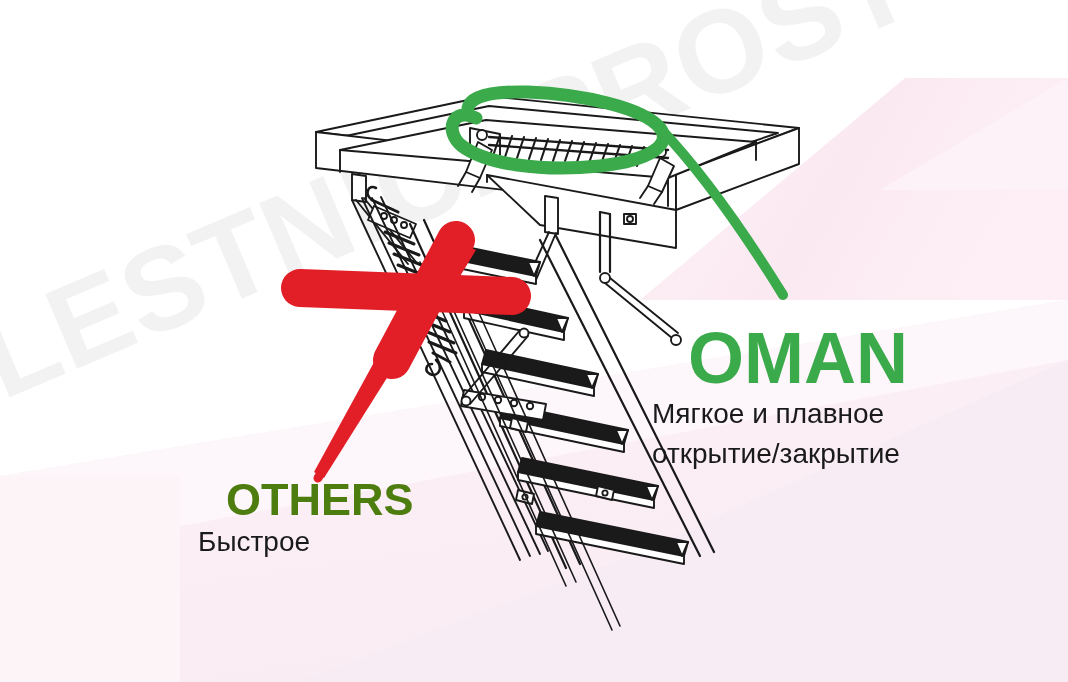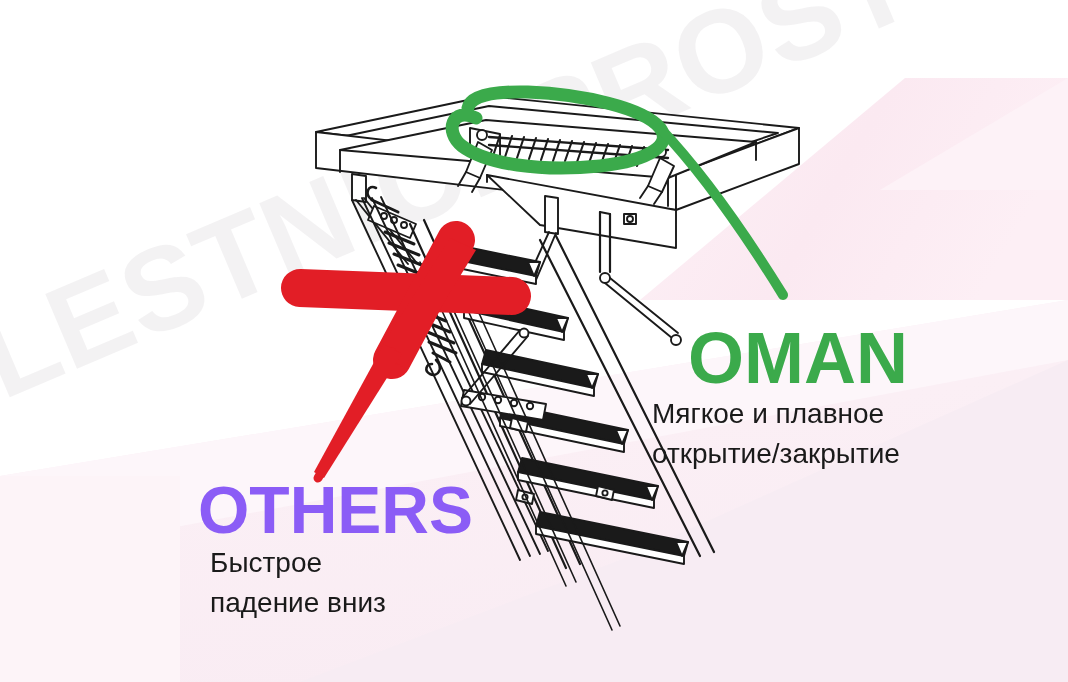--- a/index.html
+++ b/index.html
@@ -53,33 +53,33 @@
   .label-block {
     position: absolute;
   }
   .label-title {
     font-weight: bold;
     line-height: 1;
     margin: 0;
     white-space: nowrap;
   }
   .title-green { color: #3BAA4B; font-size: 72px; letter-spacing: 0px; }
-  .title-red   { color: #8b5cf6; font-size: 66px; letter-spacing: 0px; }
+  .title-red   { color: #4d7c0f; font-size: 45px; letter-spacing: 0px; margin-left: 28px; }
   .label-sub {
     color: #1a1a1a;
     font-size: 28px;
     line-height: 1.42;
     margin: 0;
     white-space: nowrap;
     font-weight: normal;
   }
   #oman-block { left: 688px; top: 322px; }
   #oman-block .label-sub { margin-left: -36px; }
   #others-block { left: 198px; top: 477px; }
-  #others-block .label-sub { margin-left: 12px; }
+  #others-block .label-sub { margin-left: 0px; }
   .sub-line { display: block; }
 </style>
 </head>
 <body>
 
 <div id="stage">
 
   <svg class="bg-layer" viewBox="0 0 1068 682" width="1068" height="682" preserveAspectRatio="none">
     <defs>
       <linearGradient id="pinkA" x1="0" y1="0" x2="1" y2="0.3">
@@ -335,17 +335,16 @@
     <div class="label-sub">
       <span class="sub-line">Мягкое и плавное</span>
       <span class="sub-line">открытие/закрытие</span>
     </div>
   </div>
 
   <div class="label-block" id="others-block">
     <div class="label-title title-red">OTHERS</div>
     <div class="label-sub">
       <span class="sub-line">Быстрое</span>
-      <span class="sub-line">падение вниз</span>
     </div>
   </div>
 
 </div>
 
 </body></html>

